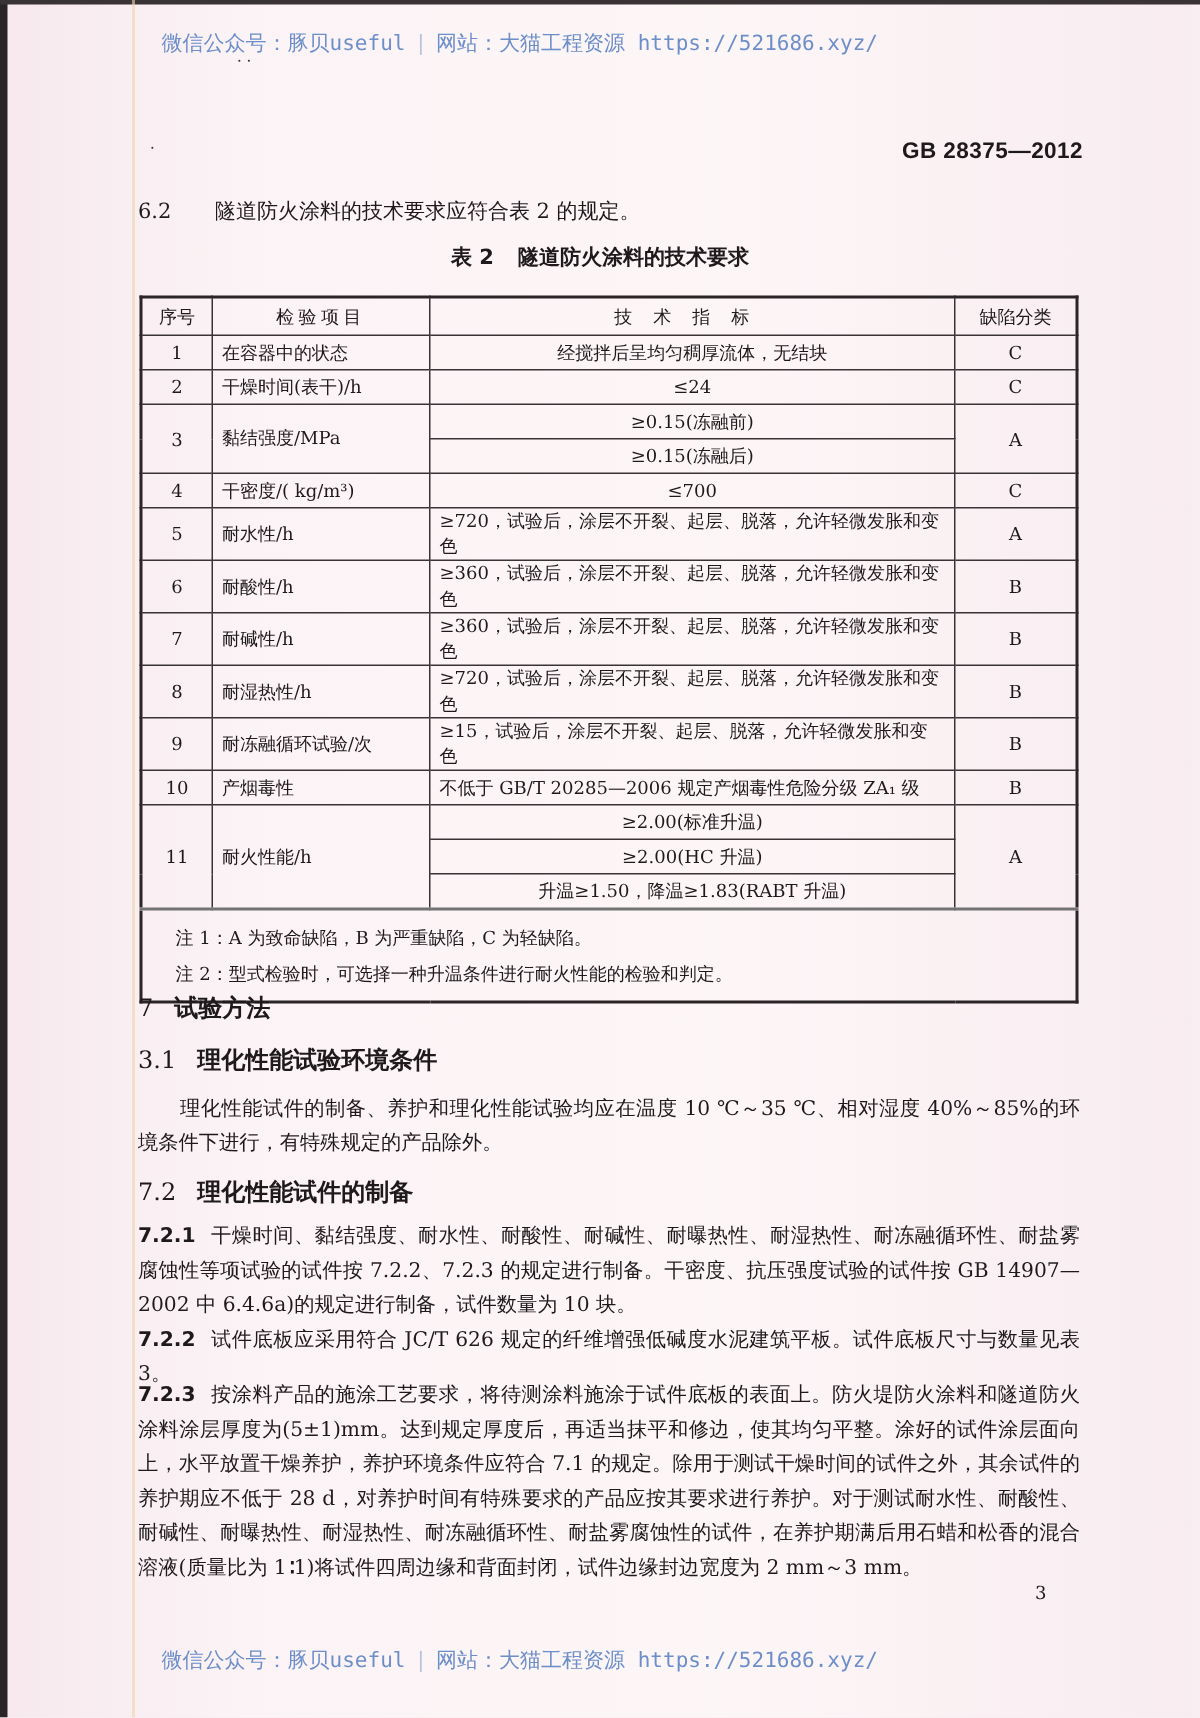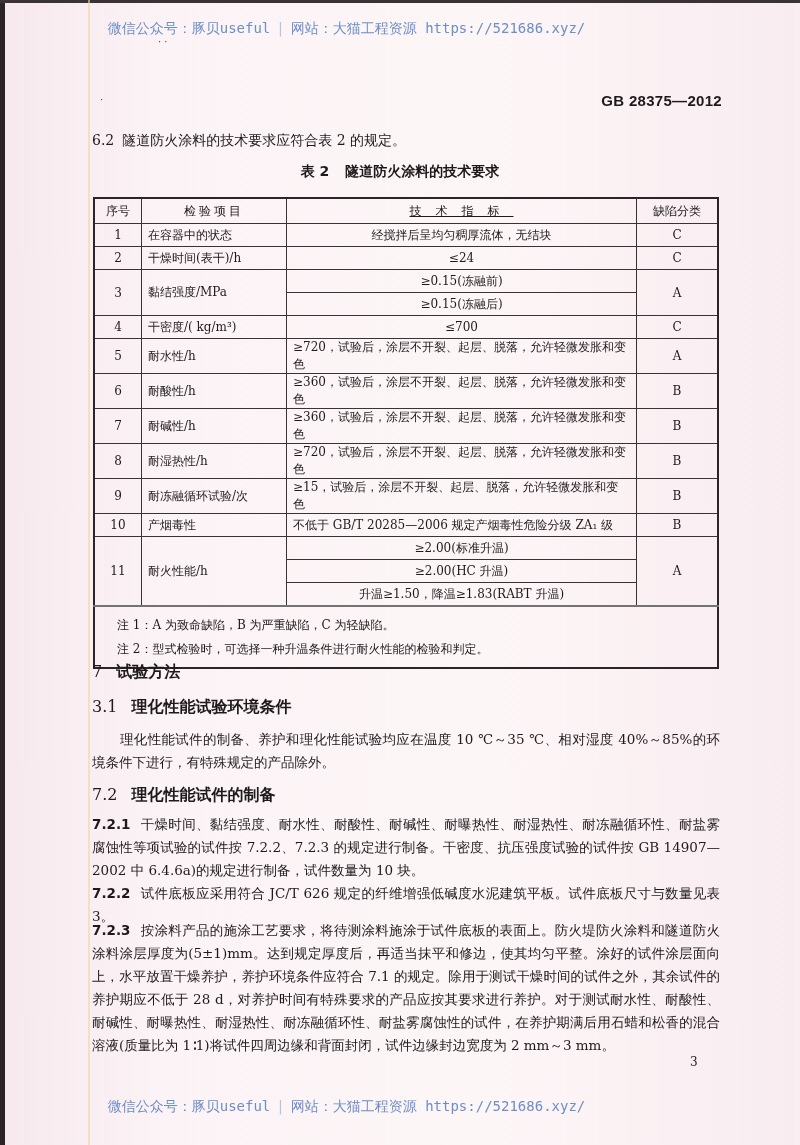--- a/index.html
+++ b/index.html
@@ -21,21 +21,21 @@
     color: #6c8ec9; font-size: 14px;
     font-family: "DejaVu Sans Mono", "Liberation Mono", monospace;
   }
   .watermark .sep { color: #b8c4dc; margin: 0 6px; }
   .std-no {
     position: absolute; right: 78px; top: 92px;
     font-family: "Liberation Sans", "DejaVu Sans", sans-serif;
     font-weight: bold; font-size: 15px; letter-spacing: 0.3px;
   }
   .clause { position: absolute; left: 92px; font-size: 14px; }
-  .clause .num { display: inline-block; margin-right: 8px; }
+  .clause .num { display: inline-block; margin-right: 29px; }
   .table-title {
     position: absolute; left: 0; width: 800px; top: 163px; text-align: center;
     font-weight: bold; font-size: 14px;
     font-family: "DejaVu Sans", "Liberation Sans", sans-serif;
   }
   .table-title .tnum { margin-right: 16px; }
   table.spec {
     position: absolute; left: 93px; top: 197px; width: 626px;
     border-collapse: collapse; font-size: 12px;
     border: 2px solid #2b2527;
@@ -81,21 +81,21 @@
 
 <div class="table-title">
   <span class="tnum">表 2</span><span>隧道防火涂料的技术要求</span>
 </div>
 
 <table class="spec">
   <tbody>
       <tr>
     <th class="c-no h-defect">序号</th>
     <th class="c-item" style="text-align:center;">检验项目</th>
-    <th class="c-req" style="letter-spacing:14px;text-decoration:underline;">技术指标</th>
+    <th class="c-req" style="letter-spacing:14px;">技术指标</th>
     <th class="c-def h-defect">缺陷分类</th>
   </tr>
   <tr>
     <td class="c-no">1</td>
     <td class="c-item">在容器中的状态</td>
     <td class="c-req">经搅拌后呈均匀稠厚流体，无结块</td>
     <td class="c-def">C</td>
   </tr>
   <tr>
     <td class="c-no">2</td>

